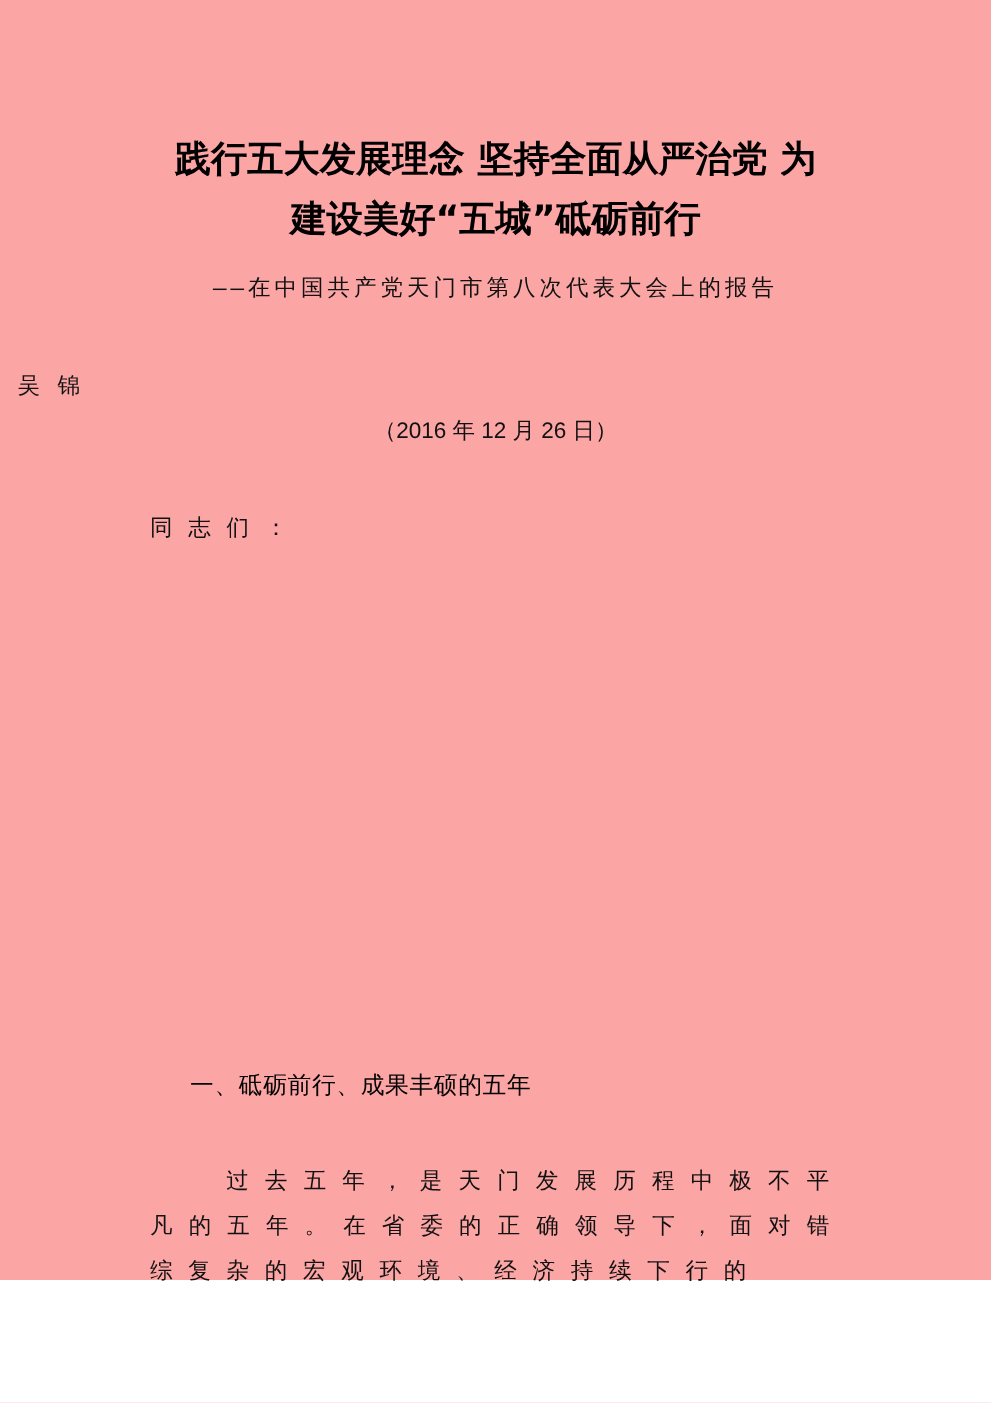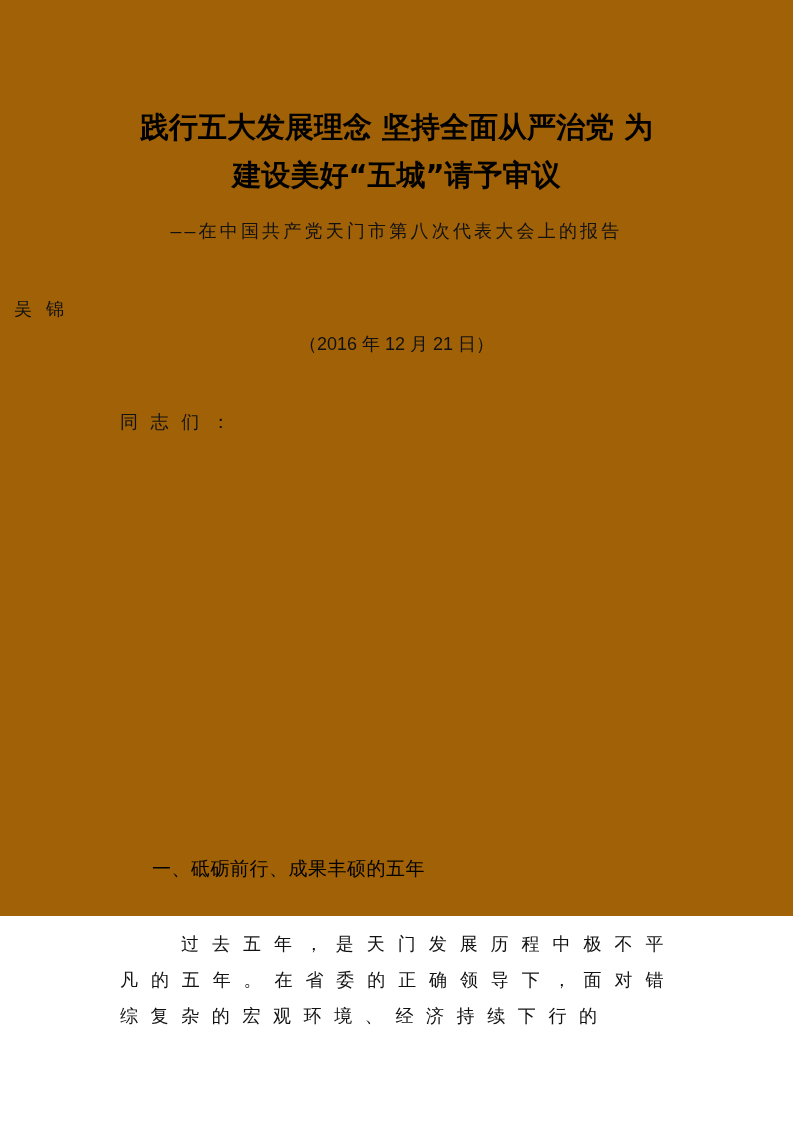--- a/index.html
+++ b/index.html
@@ -12,22 +12,22 @@
       height: 1122px;
       position: relative;
       overflow: hidden;
       color: #000000;
       font-family: "DejaVu Sans", sans-serif;
     }
     .page {
       position: absolute;
       left: 0; top: 0;
       width: 793px;
-      height: 916px;
-      background: #a16207;
+      height: 1024px;
+      background: #fca5a5;
     }
     .title {
       position: absolute;
       left: 0;
       width: 793px;
       text-align: center;
       font-family: "DejaVu Sans", sans-serif;
       font-weight: bold;
       font-size: 29px;
       line-height: 48px;
@@ -100,26 +100,26 @@
       letter-spacing: 0.5px;
     }
     .p3 { top: 926px; }
   </style>
 </head>
 <body>
 
 <div class="page">
 
   <div class="title l1">践行五大发展理念 坚持全面从严治党 为</div>
-  <div class="title l2">建设美好“五城”请予审议</div>
+  <div class="title l2">建设美好“五城”砥砺前行</div>
 
   <div class="subtitle">——在中国共产党天门市第八次代表大会上的报告</div>
 
   <div class="author">吴锦</div>
-  <div class="date">（2016 年 12 月 21 日）</div>
+  <div class="date">（2016 年 12 月 26 日）</div>
 
   <div class="body-text salutation">同志们：</div>
 
 
 
   <div class="heading">一、砥砺前行、成果丰硕的五年</div>
 
   <div class="body-text indent p3">过去五年，是天门发展历程中极不平凡的五年。在省委的正确领导下，面对错综复杂的宏观环境、经济持续下行的</div>
 
 </div>

